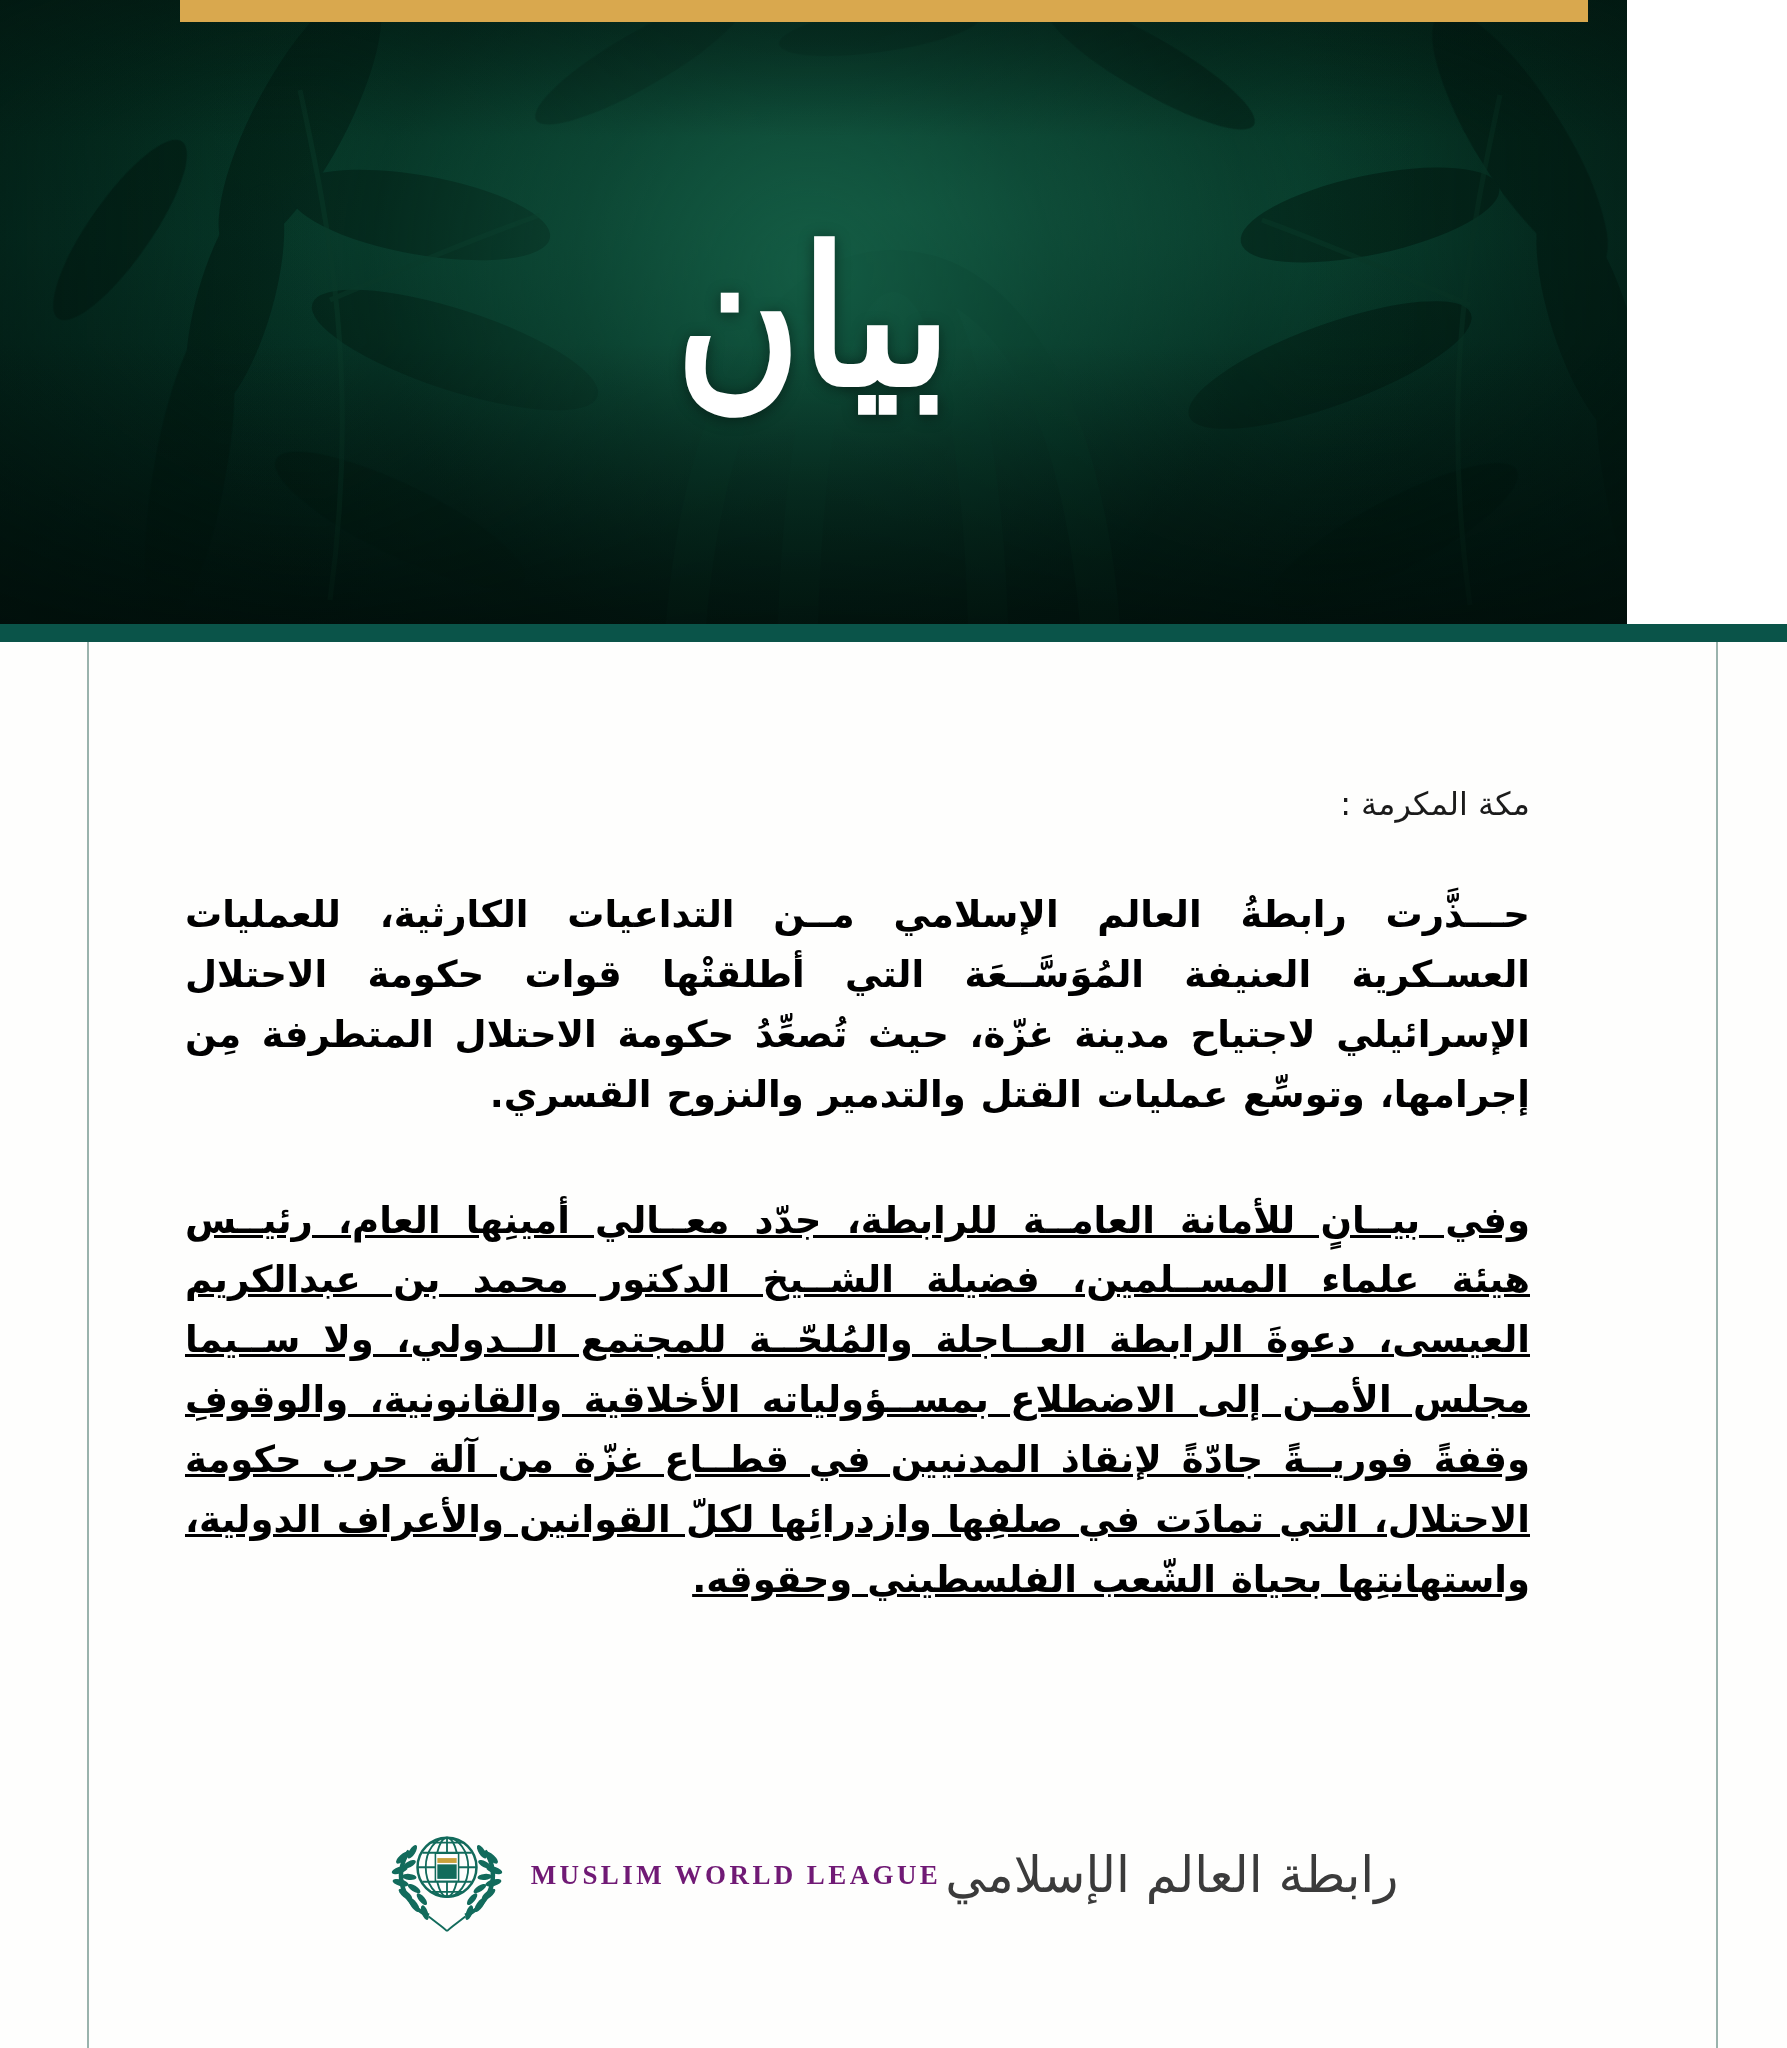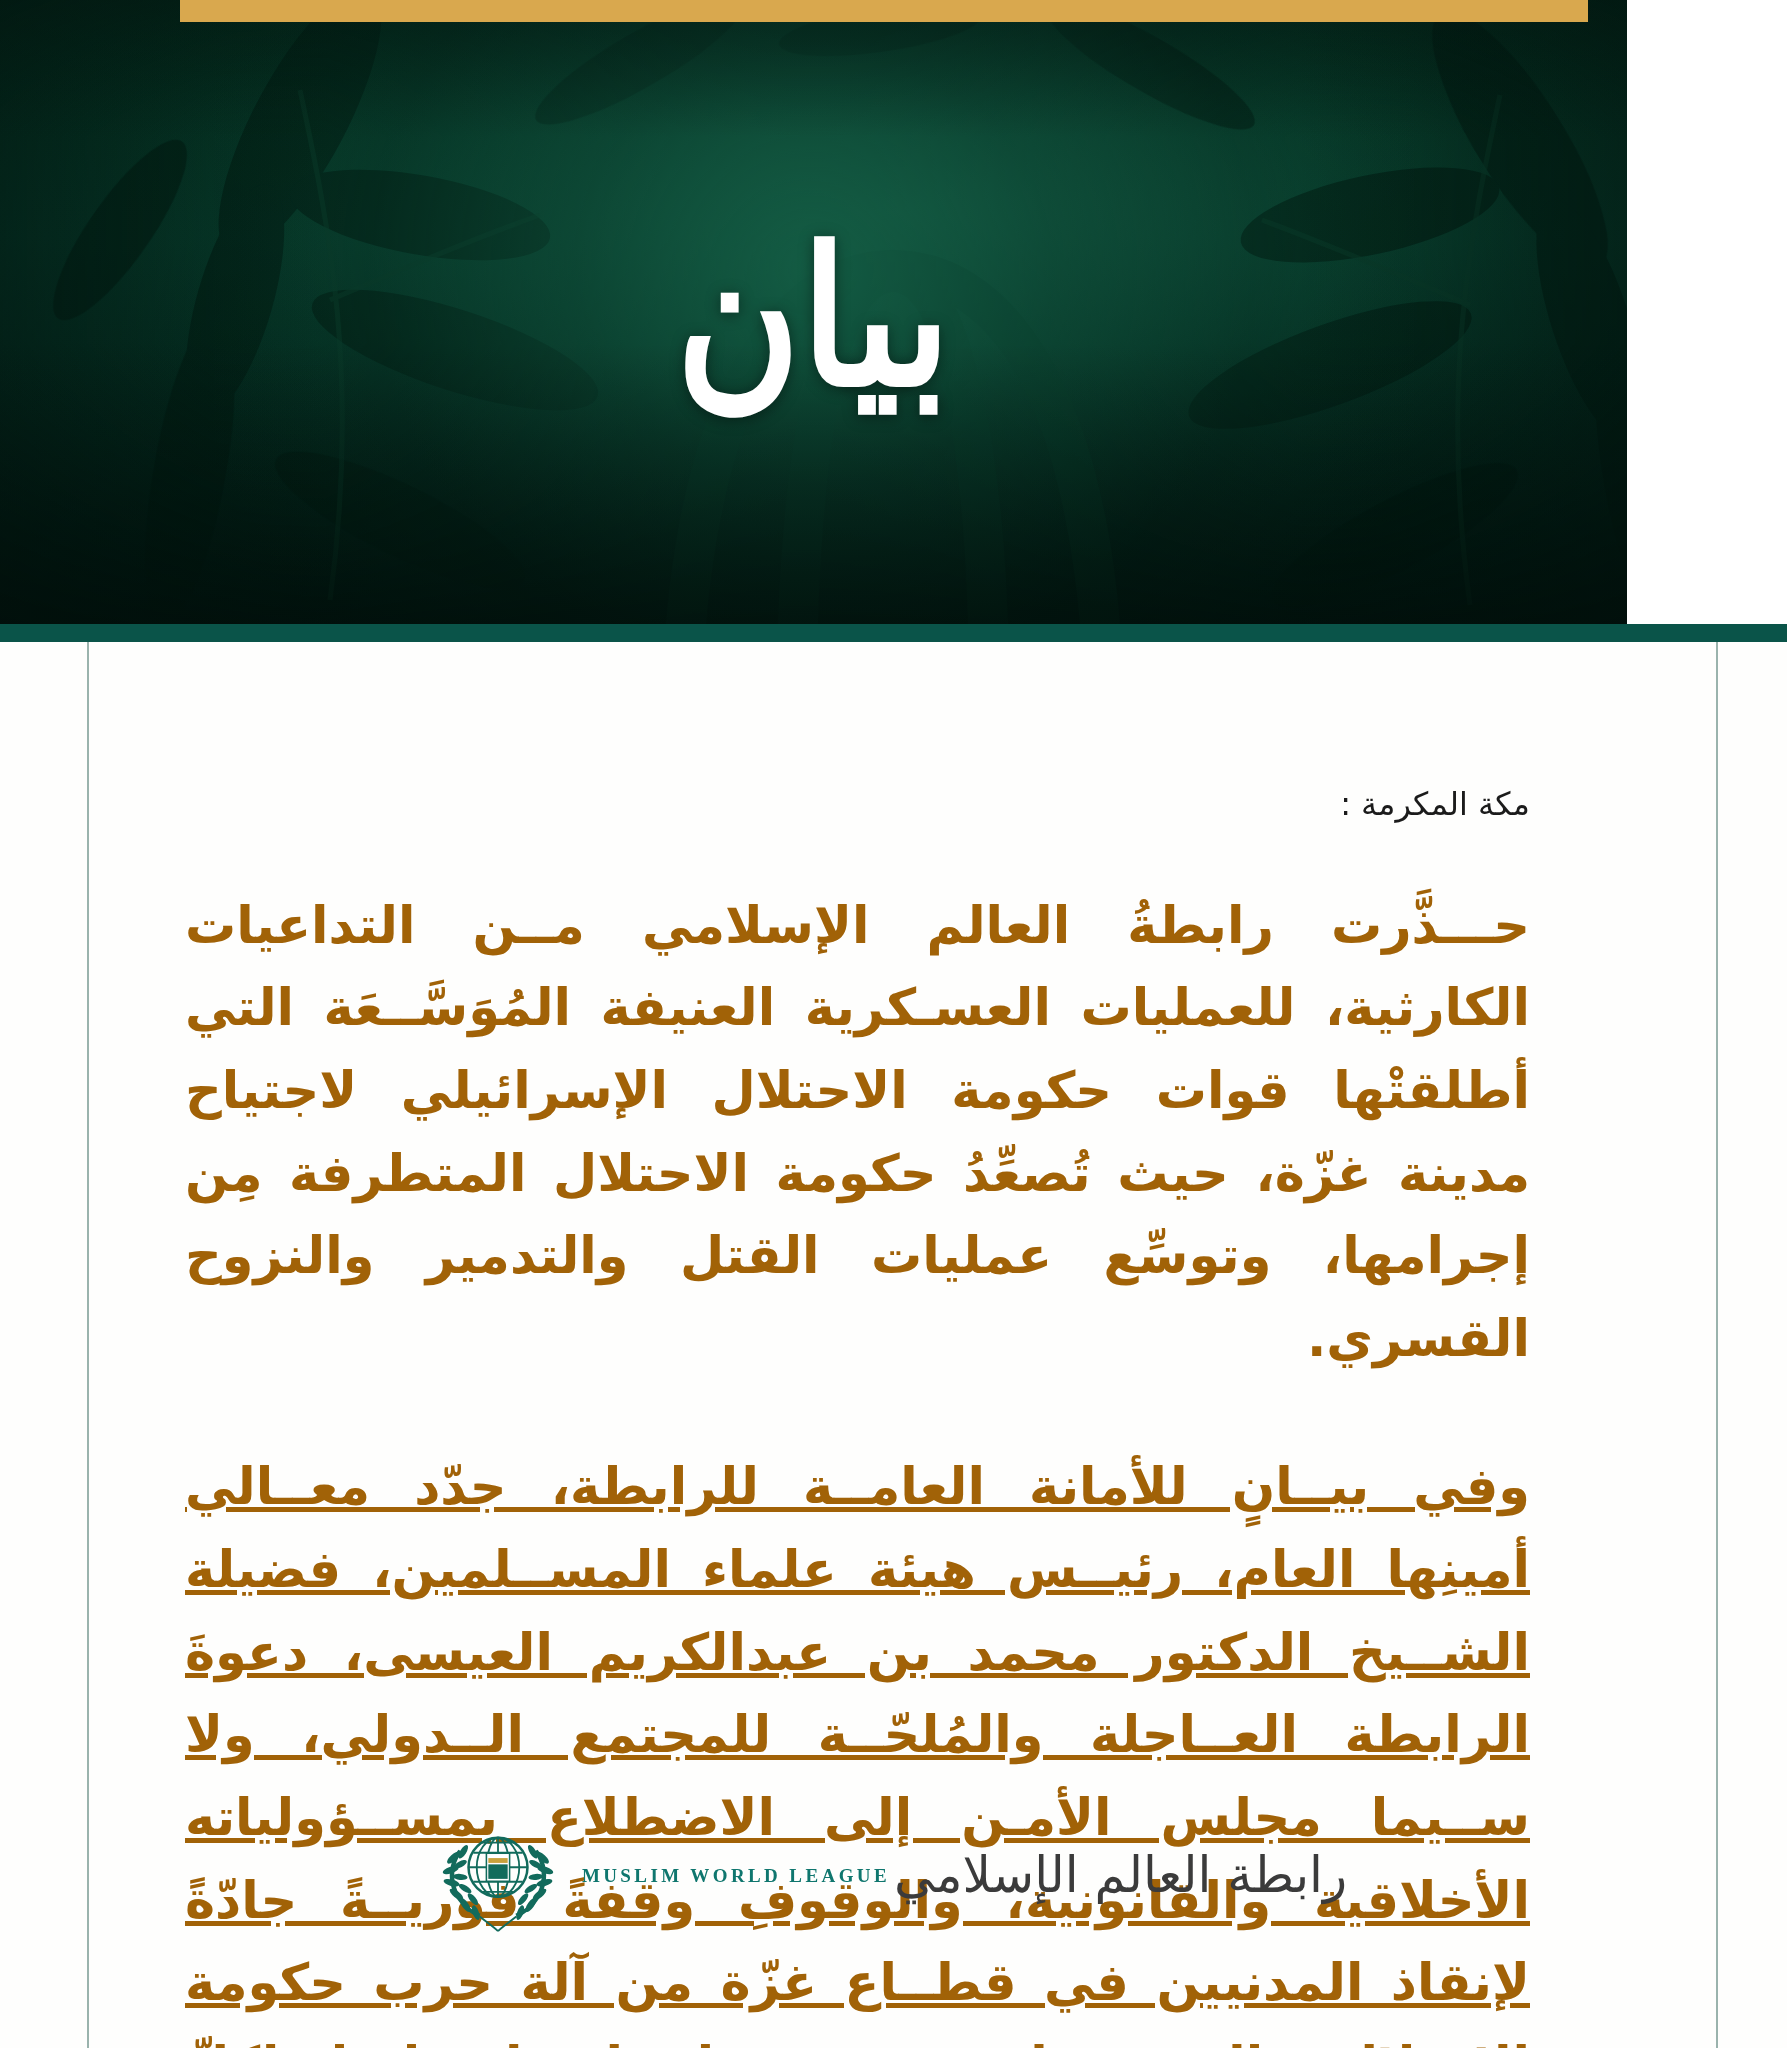--- a/index.html
+++ b/index.html
@@ -80,43 +80,43 @@
     text-align:right;
     font-size:32px;line-height:1.4;
     font-weight:400;color:#1b1b1b;
     font-family:"DejaVu Sans","Liberation Sans",sans-serif;
   }
 
   .para{
     margin:0;padding-top:58px;
     text-align:justify;
     text-align-last:right;
-    font-size:51px;line-height:1.62;
-    font-weight:700;color:#a16207;
+    font-size:37px;line-height:1.62;
+    font-weight:700;color:#000000;
     font-family:"DejaVu Sans","Liberation Sans",sans-serif;
     word-spacing:2px;
   }
   #para-2{padding-top:66px;text-decoration:underline;}
 
   
   #footer-logo{
     position:absolute;left:0;right:0;top:1175px;
     display:flex;flex-direction:row-reverse;
     align-items:center;justify-content:center;gap:26px;
   }
   #emblem{width:116px;height:116px;flex:0 0 auto;}
   #wordmark{display:flex;flex-direction:row;align-items:center;gap:4px;}
   #wordmark-ar{
     font-family:"DejaVu Serif","Liberation Serif",serif;
     font-size:50px;line-height:1;color:#3b3b3b;font-weight:400;
     letter-spacing:-2px;
   }
   #wordmark-en{
     font-family:"Liberation Serif","DejaVu Serif",serif;
-    font-size:19px;line-height:1;color:#0f766e;
+    font-size:27px;line-height:1;color:#701a75;
     font-weight:700;letter-spacing:3.4px;direction:ltr;
   }
 </style>
 </head>
 <body>
 
 <div id="gold-bar"></div>
 
 <div id="hero">
 

